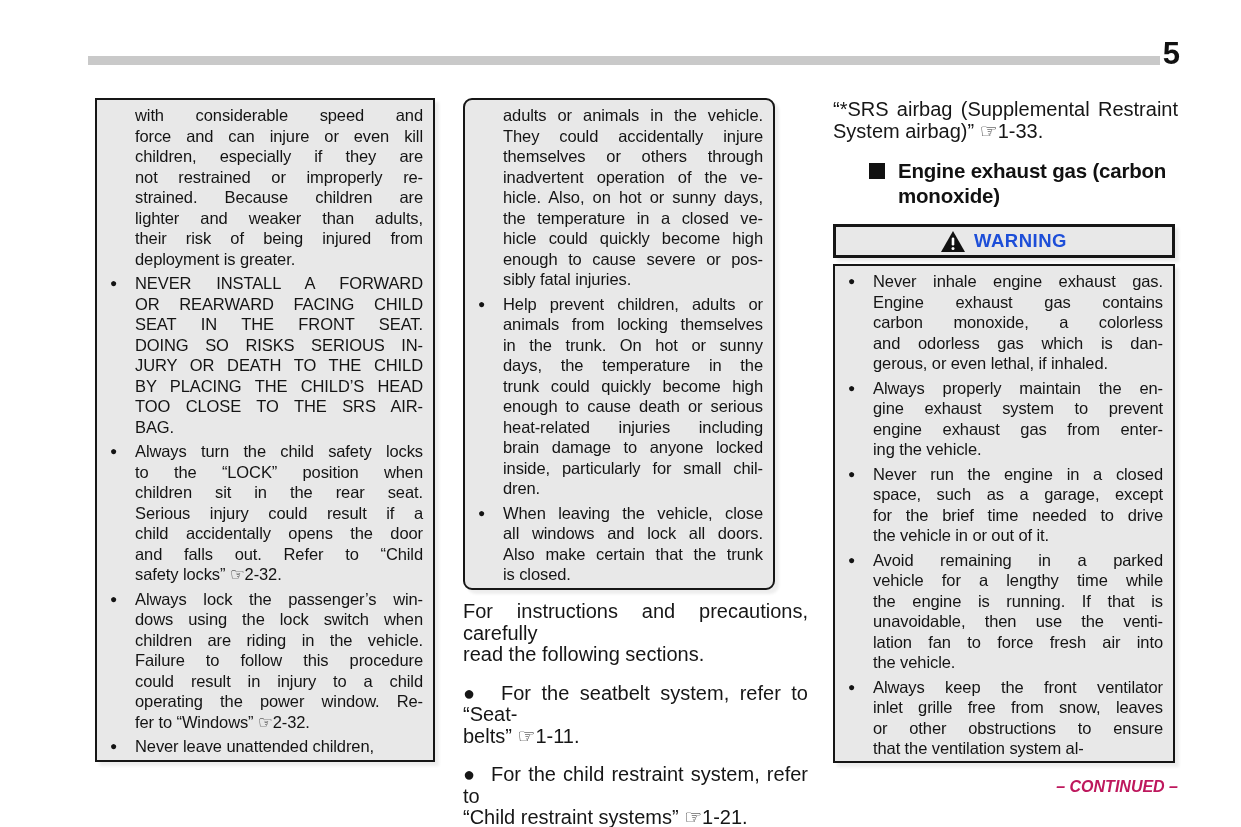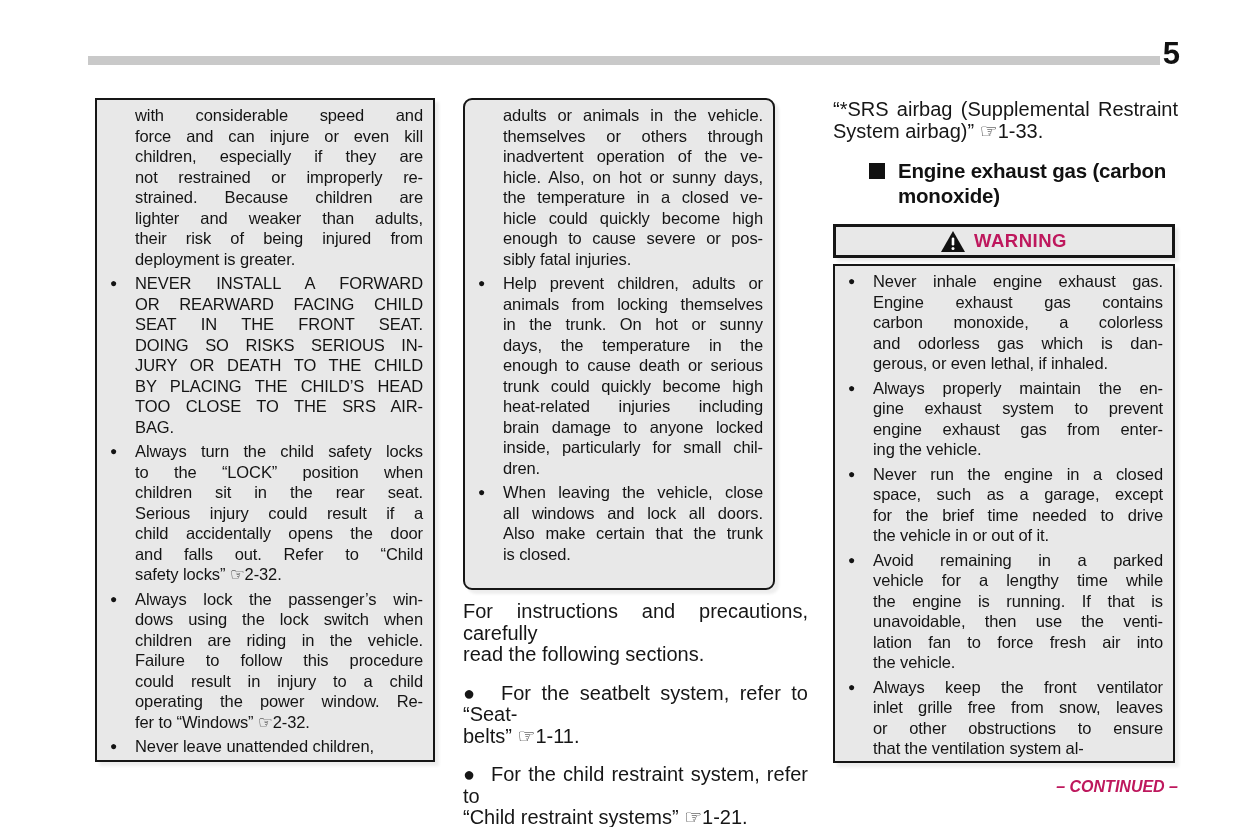--- a/index.html
+++ b/index.html
@@ -50,21 +50,21 @@
   .section-heading .sq {
     width:16px; height:16px; background:#111; margin:5px 13px 0 0; flex:0 0 auto;
   }
   .warning-header {
     position:absolute; left:833px; top:224px; width:342px; height:34px;
     background:#e8e8e8; border:3px solid #161616;
     display:flex; align-items:center; justify-content:center;
     box-shadow:4px 4px 3px rgba(0,0,0,0.07);
   }
   .warning-header .wlabel {
-    font-size:18.5px; font-weight:bold; letter-spacing:0.5px; margin-left:9px; color:#be185d;
+    font-size:18.5px; font-weight:bold; letter-spacing:0.5px; margin-left:9px; color:#1d4ed8;
   }
   .continued {
     position:absolute; left:900px; top:778px; width:278px; text-align:right;
     font-size:16px; font-weight:bold; font-style:italic; color:#be185d;
   }
 </style>
 </head>
 <body>
 
 <div class="page">
@@ -116,36 +116,37 @@
       </div>
       <div class="block bullet">
         <span class="dot">●</span>
         <div class="ln">Never leave unattended children,</div>
       </div>
     </div>
 
   <div class="warnbox box-middle boxed">
       <div class="block para">
         <div class="ln just">adults or animals in the vehicle.</div>
+        <div class="ln just">They could accidentally injure</div>
         <div class="ln just">themselves or others through</div>
         <div class="ln just">inadvertent operation of the ve-</div>
         <div class="ln just">hicle. Also, on hot or sunny days,</div>
         <div class="ln just">the temperature in a closed ve-</div>
         <div class="ln just">hicle could quickly become high</div>
         <div class="ln just">enough to cause severe or pos-</div>
         <div class="ln">sibly fatal injuries.</div>
       </div>
       <div class="block bullet">
         <span class="dot">●</span>
         <div class="ln just">Help prevent children, adults or</div>
         <div class="ln just">animals from locking themselves</div>
         <div class="ln just">in the trunk. On hot or sunny</div>
         <div class="ln just">days, the temperature in the</div>
+        <div class="ln just">trunk could quickly become high</div>
         <div class="ln just">enough to cause death or serious</div>
-        <div class="ln just">trunk could quickly become high</div>
         <div class="ln just">heat-related injuries including</div>
         <div class="ln just">brain damage to anyone locked</div>
         <div class="ln just">inside, particularly for small chil-</div>
         <div class="ln">dren.</div>
       </div>
       <div class="block bullet">
         <span class="dot">●</span>
         <div class="ln just">When leaving the vehicle, close</div>
         <div class="ln just">all windows and lock all doors.</div>
         <div class="ln just">Also make certain that the trunk</div>

